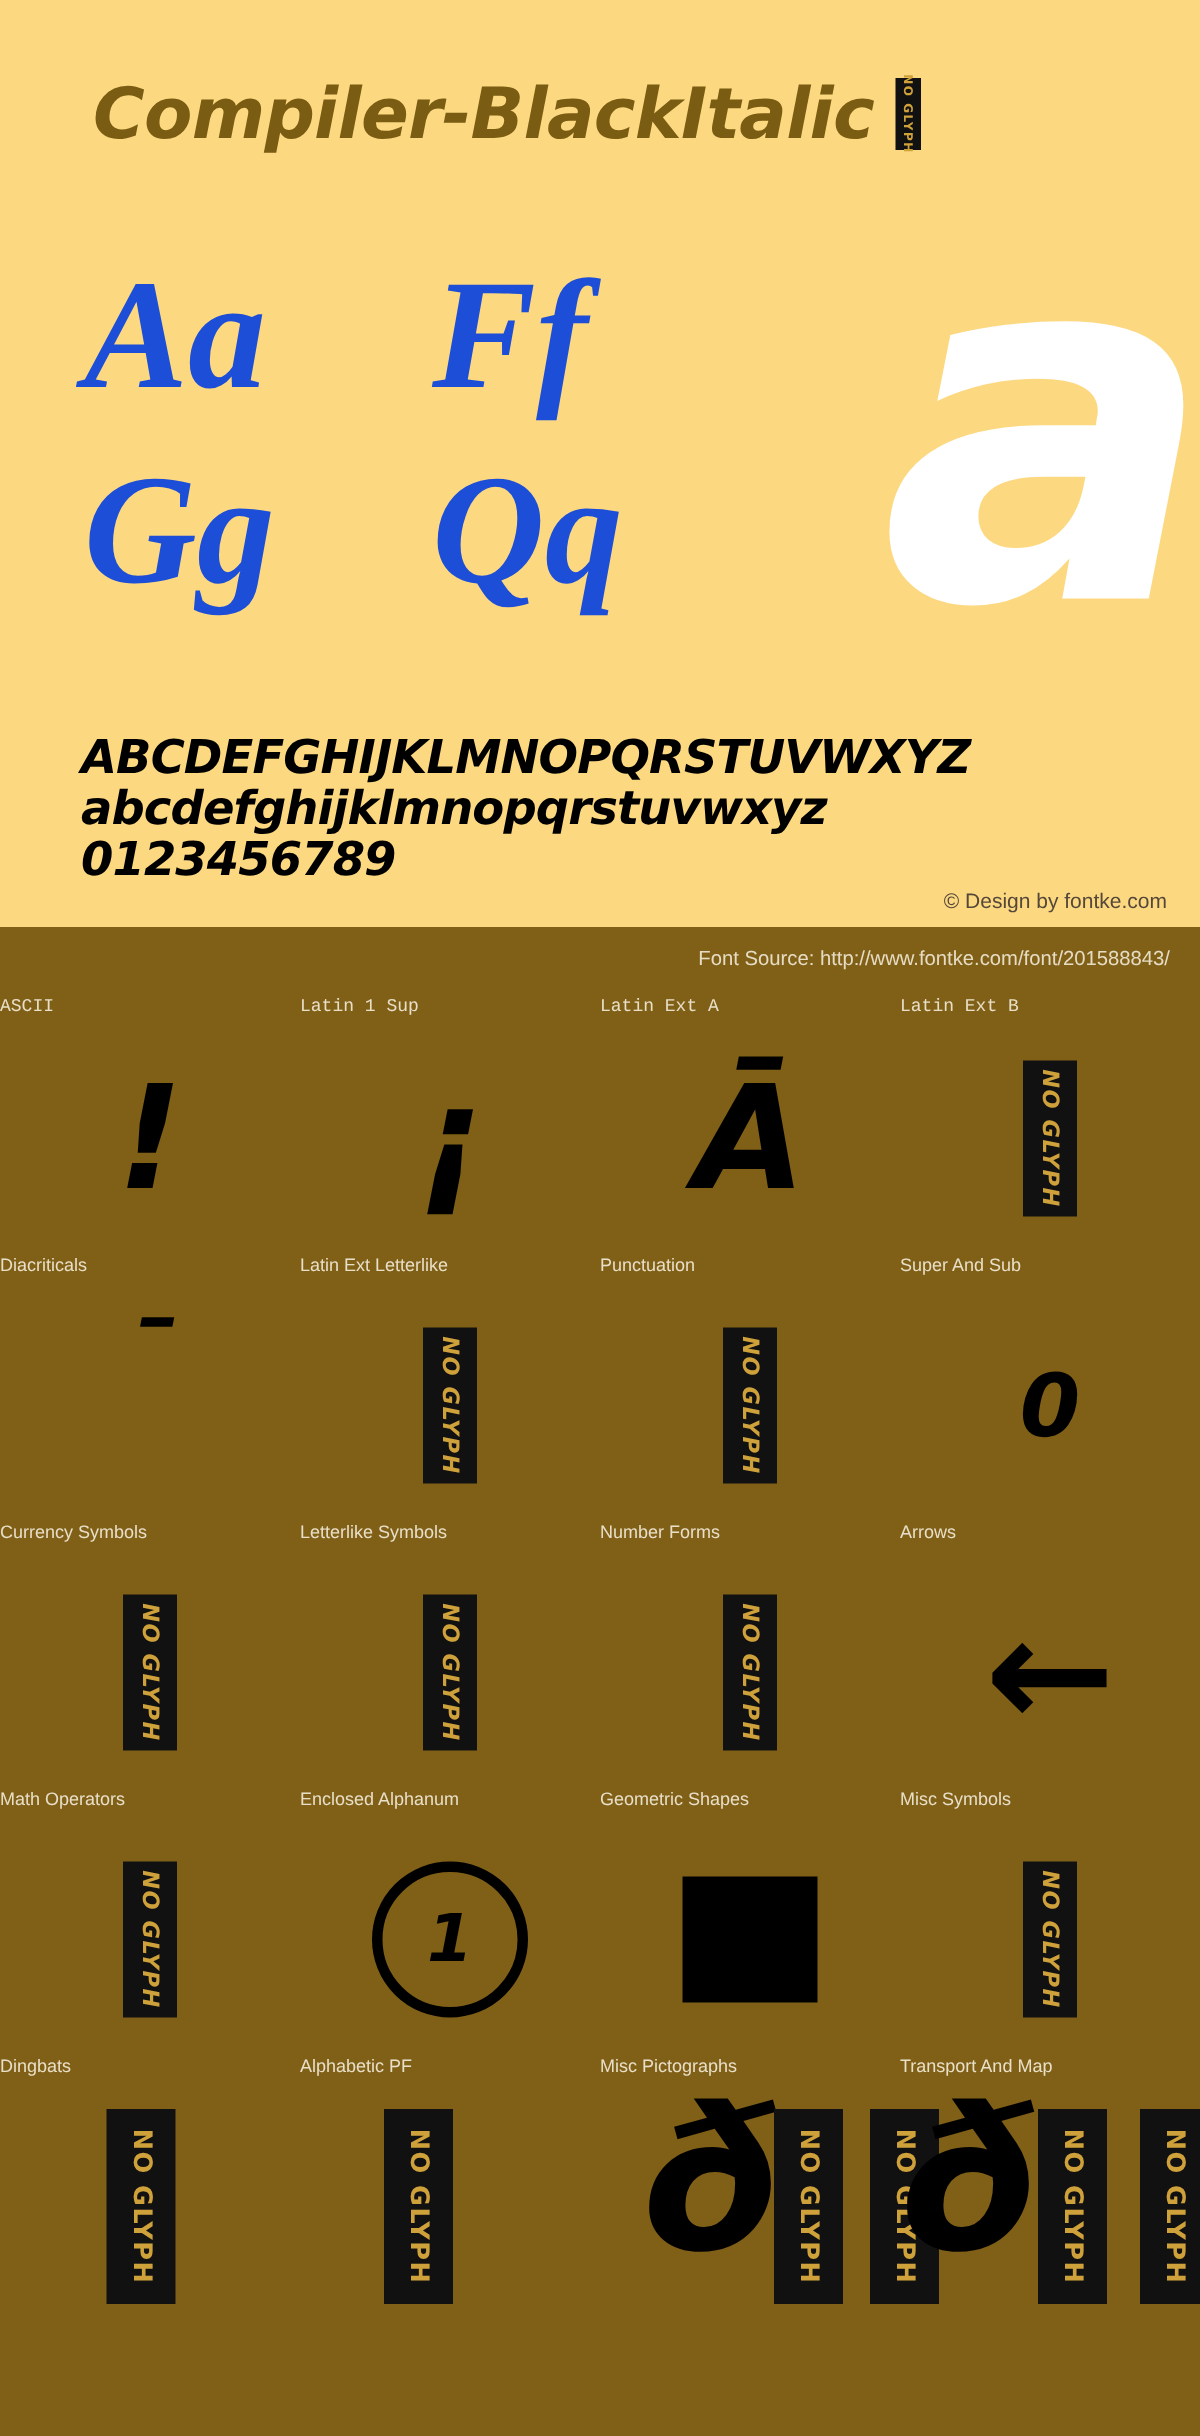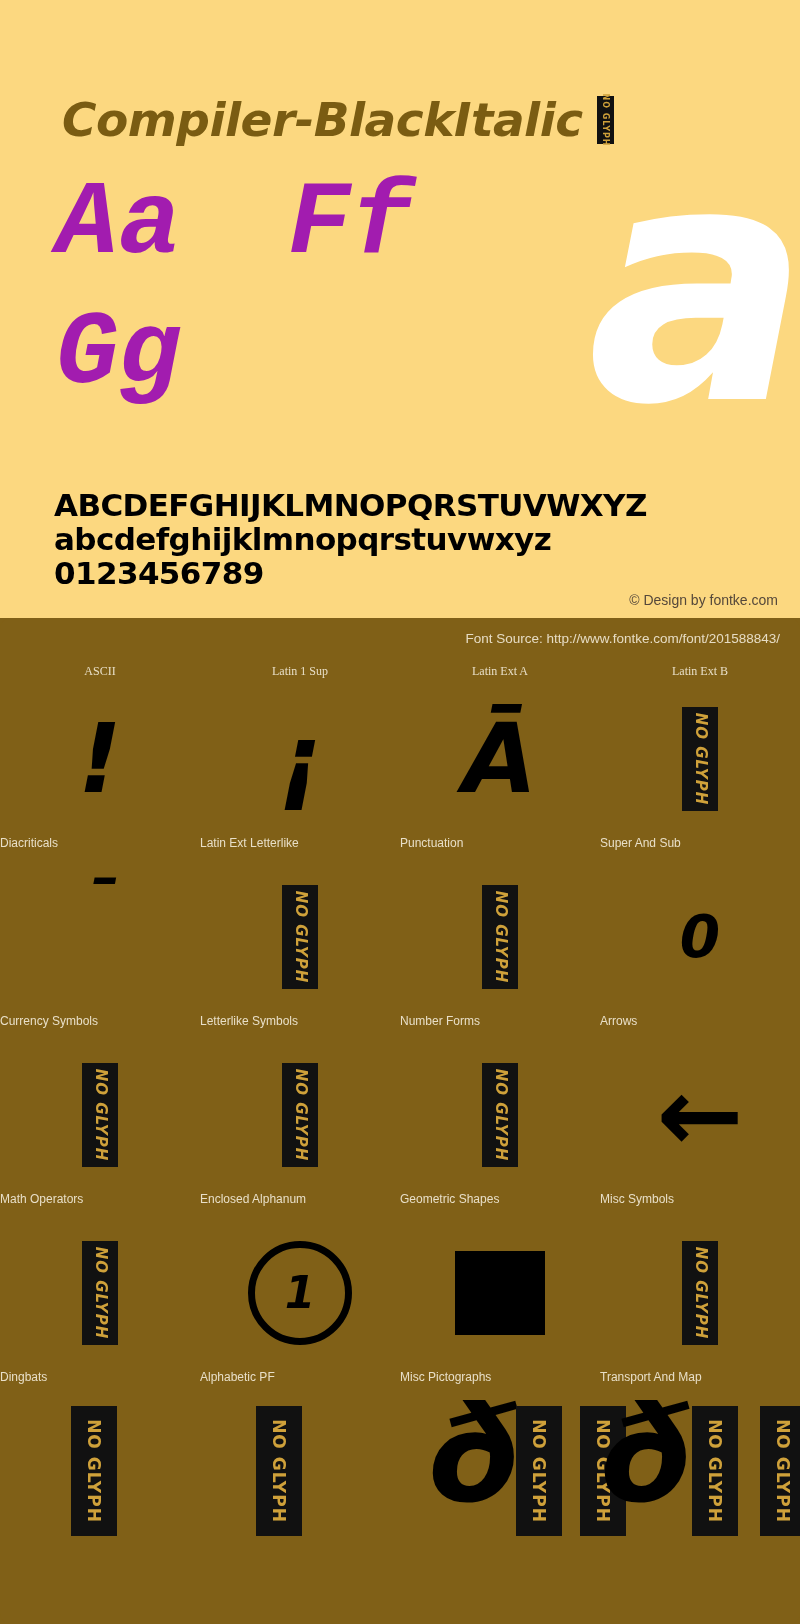--- a/index.html
+++ b/index.html
@@ -13,23 +13,22 @@
 
   
   #top-panel{
     position:absolute;left:0;top:0;width:800px;height:618px;
     background:#fcd880;
     overflow:hidden;
   }
 
   #title-row{
     position:absolute;left:62px;top:52px;
-    display:flex;align-items:flex-start;gap:14px;
+    display:flex;align-items:center;gap:14px;
     white-space:nowrap;
-    margin-top:44px;
   }
   #font-title{
     font-family:"DejaVu Sans",sans-serif;
     font-weight:bold;font-style:italic;
     font-size:47px;line-height:1;
     letter-spacing:-0.5px;
     color:#7a5c12;
   }
 
   
@@ -73,34 +72,34 @@
   
   #pairs{
     position:absolute;left:56px;top:172px;
     width:420px;
     display:grid;
     grid-template-columns:232px 232px;
     grid-template-rows:130px 130px;
     z-index:2;
   }
   .pair{
-    font-family:Liberation Mono, monospace;
+    font-family:Liberation Serif, serif;
     font-weight:bold;font-style:italic;
     font-size:104px;line-height:1;
-    color:#a21caf;
+    color:#1d4ed8;
   }
 
   
   #alphabet{
     position:absolute;left:54px;top:488px;
     z-index:2;
   }
   .alpha-line{
     font-family:"DejaVu Sans",sans-serif;
-    font-weight:bold;
+    font-weight:bold;font-style:italic;
     font-size:31px;
     line-height:34px;
     color:#000;
     letter-spacing:-0.6px;
     white-space:nowrap;
   }
 
   #design-credit{
     position:absolute;right:22px;top:592px;
     font-family:"Liberation Sans",sans-serif;
@@ -158,22 +157,21 @@
     font-family:"Liberation Sans",sans-serif;
     font-size:12px;
     color:#e8dfc8;
   }
   
   .row-head{
     position:absolute;left:0;width:800px;
     display:grid;grid-template-columns:repeat(4,200px);
   }
   .head-label{
-    text-align:center;
-    font-family:Liberation Serif, serif;
+    font-family:Liberation Mono, monospace;
     font-size:12px;
     color:#e8dfc8;
   }
 
   .ng-cell{
     width:36px;height:104px;
     font-size:15px;
     position:relative;
   }
   .ng-cell span{
@@ -226,20 +224,21 @@
     <div id="font-title">Compiler-BlackItalic</div>
     <div id="title-noglyph" class="noglyph">
       <span>NO GLYPH</span>
     </div>
   </div>
 
   <div id="pairs">
     <div class="pair">Aa</div>
     <div class="pair">Ff</div>
     <div class="pair">Gg</div>
+    <div class="pair">Qq</div>
   </div>
 
   <div id="alphabet">
     <div class="alpha-line">ABCDEFGHIJKLMNOPQRSTUVWXYZ</div>
     <div class="alpha-line">abcdefghijklmnopqrstuvwxyz</div>
     <div class="alpha-line">0123456789</div>
   </div>
 
   <div id="design-credit">© Design by fontke.com</div>
 </div>

